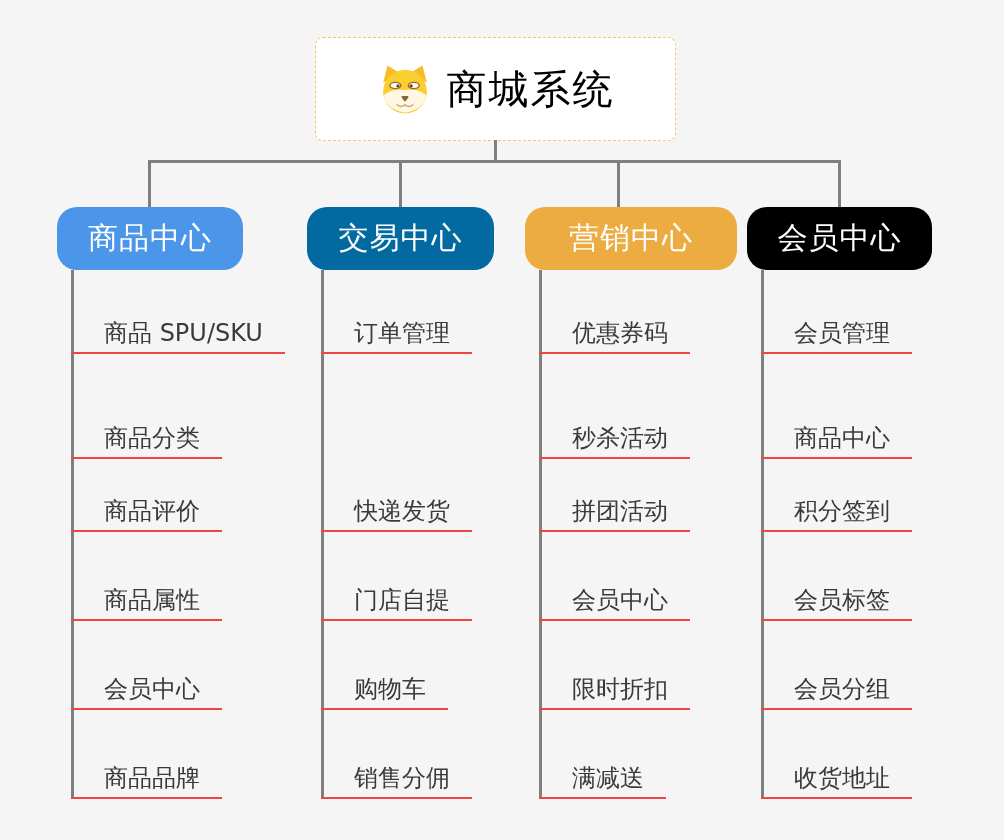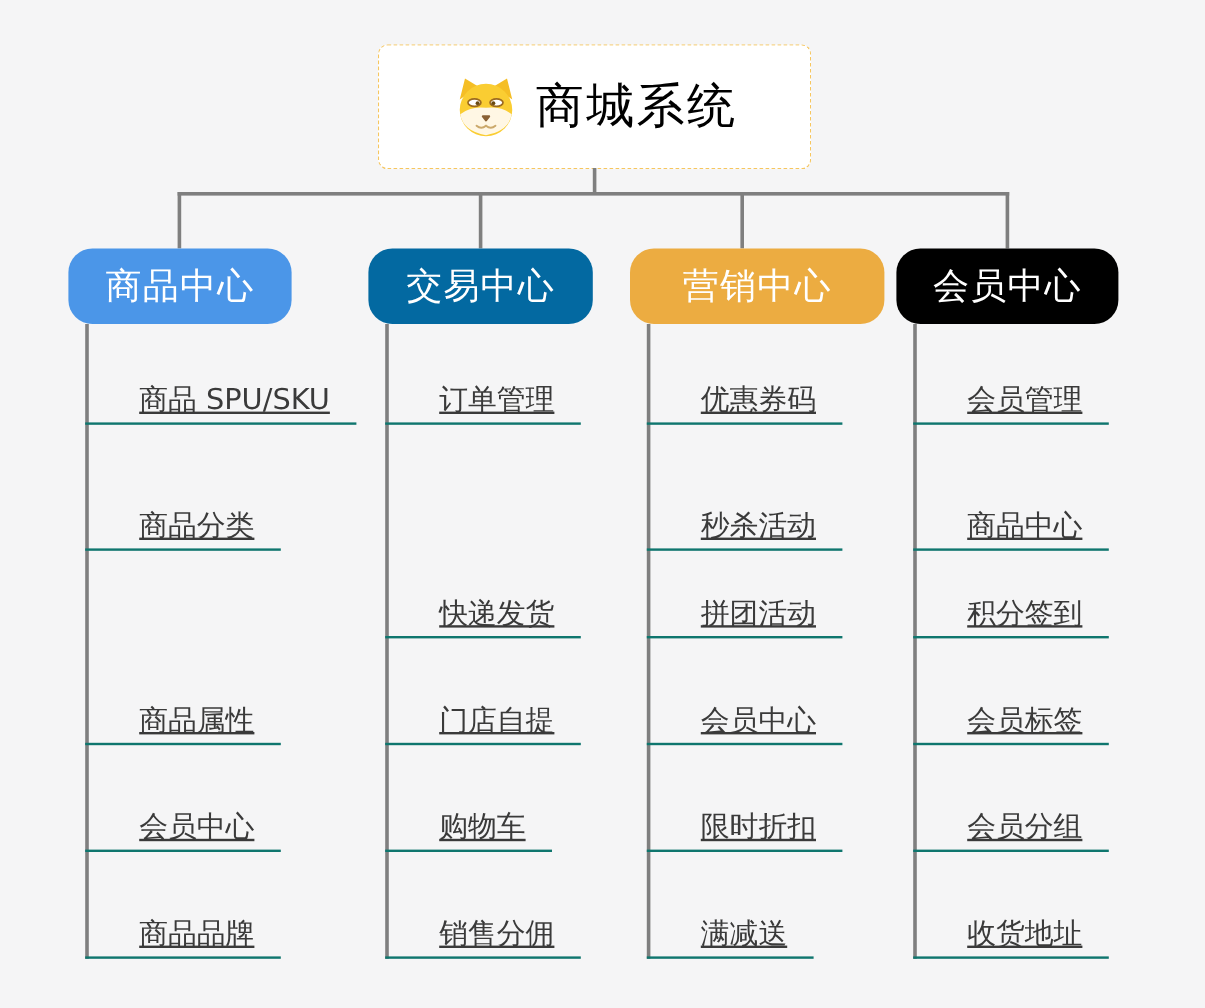--- a/index.html
+++ b/index.html
@@ -53,23 +53,22 @@
   .list{
     position:absolute;left:14px;top:63px;width:260px;height:531px;
   }
   .spine{
     position:absolute;left:0;top:0;width:3px;height:529px;background:#7F7F7F;
   }
   .item{
     position:absolute;left:0;
     display:inline-block;white-space:nowrap;
     font-size:24px;color:#3A3A3A;line-height:34px;
-    padding:0 22px 2px 45px;
-    border-bottom:2px solid #0f766e;
-    text-decoration:underline;
+    padding:0 22px 2px 33px;
+    border-bottom:2px solid #ef4444;
   }
   .r0{top:46px;}  .r1{top:151px;} .r2{top:224px;}
   .r3{top:313px;} .r4{top:402px;} .r5{top:491px;}
 </style>
 </head>
 <body>
 
 <div class="canvas">
 
   <div class="root-node">
@@ -94,20 +93,21 @@
   <div class="line drop drop1"></div>
   <div class="line drop drop2"></div>
   <div class="line drop drop3"></div>
 
   <div class="branch b0">
     <div class="cat-box" style="background-color: rgb(75, 150, 232);">商品中心</div>
     <div class="list">
       <div class="spine"></div>
       <div class="item r0">商品 SPU/SKU</div>
       <div class="item r1">商品分类</div>
+      <div class="item r2">商品评价</div>
       <div class="item r3">商品属性</div>
       <div class="item r4">会员中心</div>
       <div class="item r5">商品品牌</div>
     </div>
   </div>
 
   <div class="branch b1">
     <div class="cat-box" style="background-color: #0369a1;">交易中心</div>
     <div class="list">
       <div class="spine"></div>

